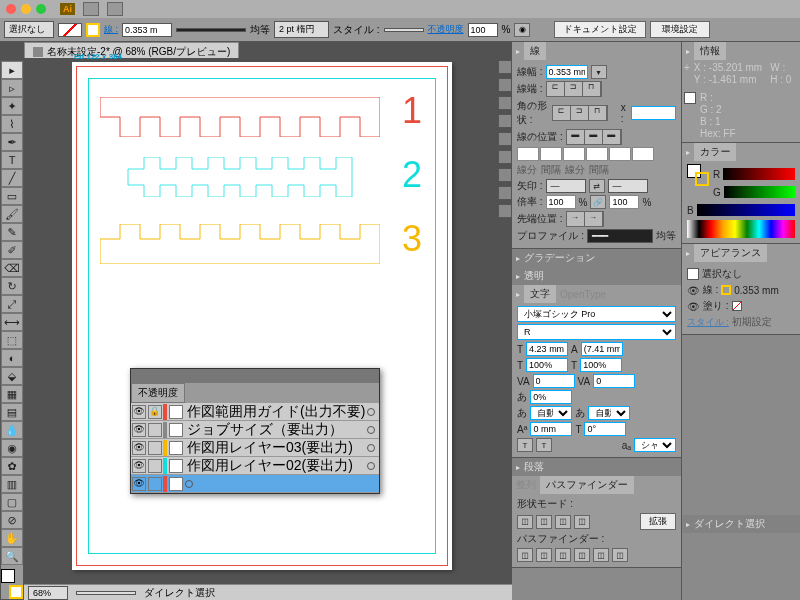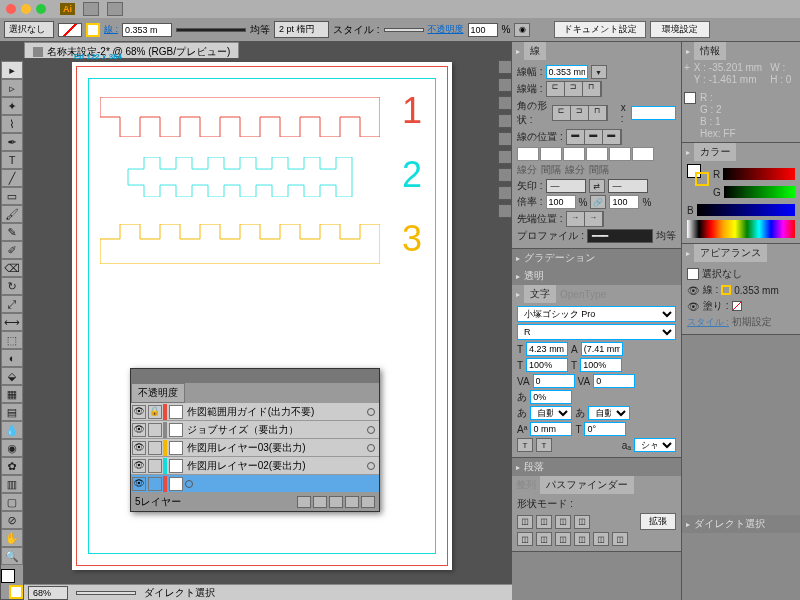--- a/index.html
+++ b/index.html
@@ -34,21 +34,21 @@
 .num-big{position:absolute;right:30px;font-size:36px;font-weight:300}
 .n1{top:28px;color:#e74c3c}.n2{top:92px;color:#1dd}.n3{top:156px;color:#f5b800}
 .status-bar{position:absolute;bottom:0;left:24px;width:488px;height:16px;background:#ccc;border-top:1px solid #888;display:flex;align-items:center;gap:8px;padding:0 4px;font-size:9px}
 .layers-panel{position:absolute;top:368px;left:130px;width:250px;background:#9a9a9a;border:1px solid #333;box-shadow:2px 2px 6px rgba(0,0,0,0.5);z-index:50}
 .panel-tab{background:#b0b0b0;padding:2px 6px;font-size:10px;display:inline-block;border:1px solid #777}
 .layer-row{display:flex;align-items:center;height:18px;background:#ccc;border-bottom:1px solid #999;font-size:9px}
 .layer-row.sel{background:#5da9e8}
 .layer-row .vis{width:14px;height:14px;border:1px solid #777;margin:0 1px;font-size:9px;text-align:center}
 .layer-row .clr{width:4px;height:16px}
 .layer-row .thumb{width:14px;height:14px;background:#fff;border:1px solid #777;margin:0 2px}
-.layer-row .name{flex:1;padding-left:2px;font-size:10px}
+.layer-row .name{flex:1;padding-left:2px;font-size:14px}
 .layer-row .circ{width:8px;height:8px;border:1px solid #555;border-radius:50%;margin-right:4px}
 .panel-footer{height:18px;background:#999;display:flex;align-items:center;justify-content:space-between;padding:0 4px;font-size:9px}
 .panel-footer .icons{display:flex;gap:2px}
 .panel-footer .icons span{width:14px;height:12px;border:1px solid #666;background:#bbb}
 .right-panels{position:absolute;top:42px;right:0;width:288px;height:558px;background:#8a8a8a;display:flex}
 .col1{width:170px;border-right:1px solid #555}
 .col2{width:118px}
 .panel{background:#9a9a9a;border-bottom:1px solid #555}
 .panel-hdr{background:#828282;height:18px;display:flex;align-items:center;padding:0 4px;font-size:10px;color:#ddd;gap:4px}
 .panel-hdr .tri{font-size:8px}
@@ -222,30 +222,20 @@
         <span class="circ"></span>
       </div>
       <div class="layer-row sel">
         <span class="vis">👁</span>
         <span class="vis"></span>
         <span class="clr" style="background:#e74c3c"></span>
         <span class="thumb"></span>
         <span class="circ"></span>
       </div>
     </div>
-  <div class="panel-footer">
-    <span>5レイヤー</span>
-    <div class="icons">
-      <span></span>
-      <span></span>
-      <span></span>
-      <span></span>
-      <span></span>
-    </div>
-  </div>
 </div>
 
 <div class="right-panels">
   <div class="col1">
 
     <div class="panel">
       <div class="panel-hdr tab-style">
           <span class="tri">▸</span>
           <span class="active">線</span>
         </div>
@@ -395,20 +385,21 @@
         </div>
       <div class="panel-body">
         <div>形状モード :</div>
         <div class="panel-row">
             <span class="mini-btn">◫</span>
             <span class="mini-btn">◫</span>
             <span class="mini-btn">◫</span>
             <span class="mini-btn">◫</span>
             <button class="btn" style="margin-left:auto">拡張</button>
           </div>
+        <div>パスファインダー :</div>
         <div class="panel-row">
             <span class="mini-btn">◫</span>
             <span class="mini-btn">◫</span>
             <span class="mini-btn">◫</span>
             <span class="mini-btn">◫</span>
             <span class="mini-btn">◫</span>
             <span class="mini-btn">◫</span>
           </div>
       </div>
     </div>

